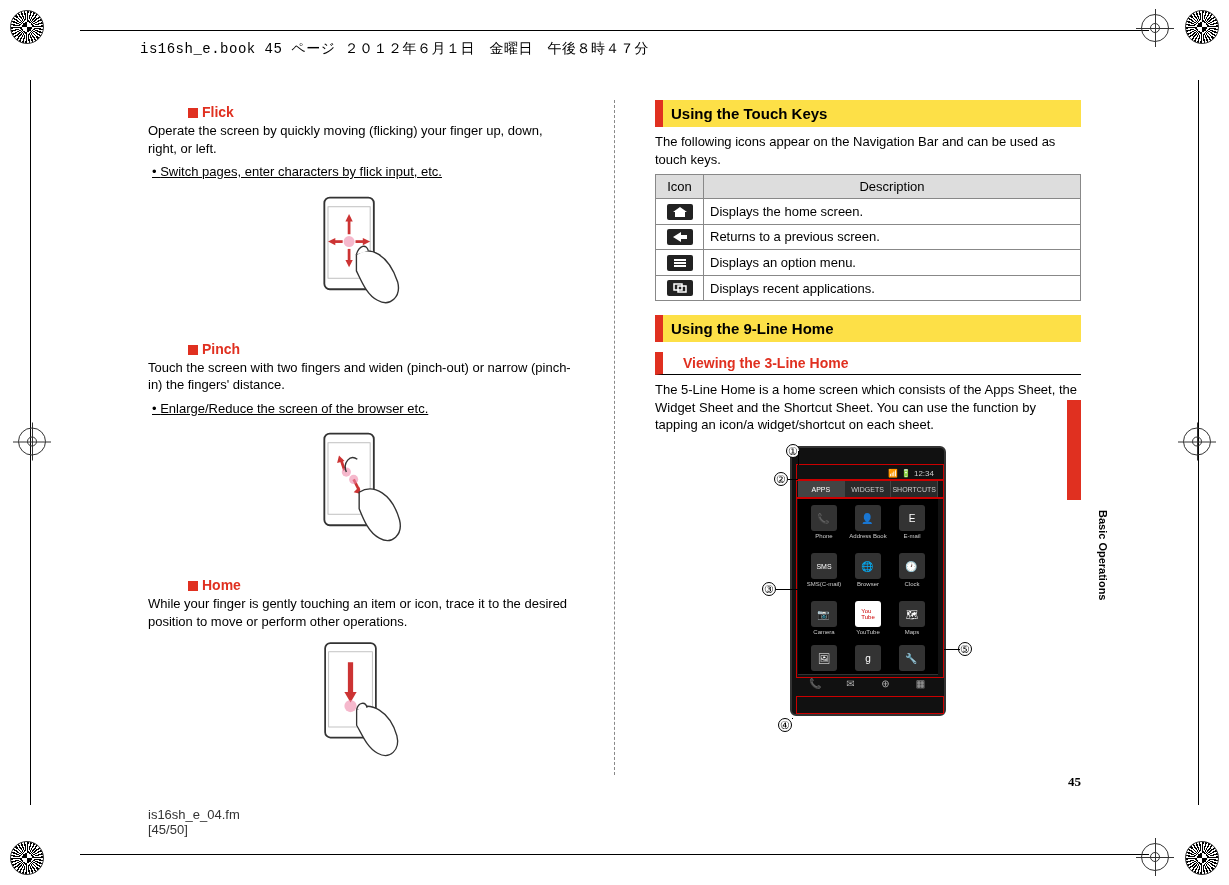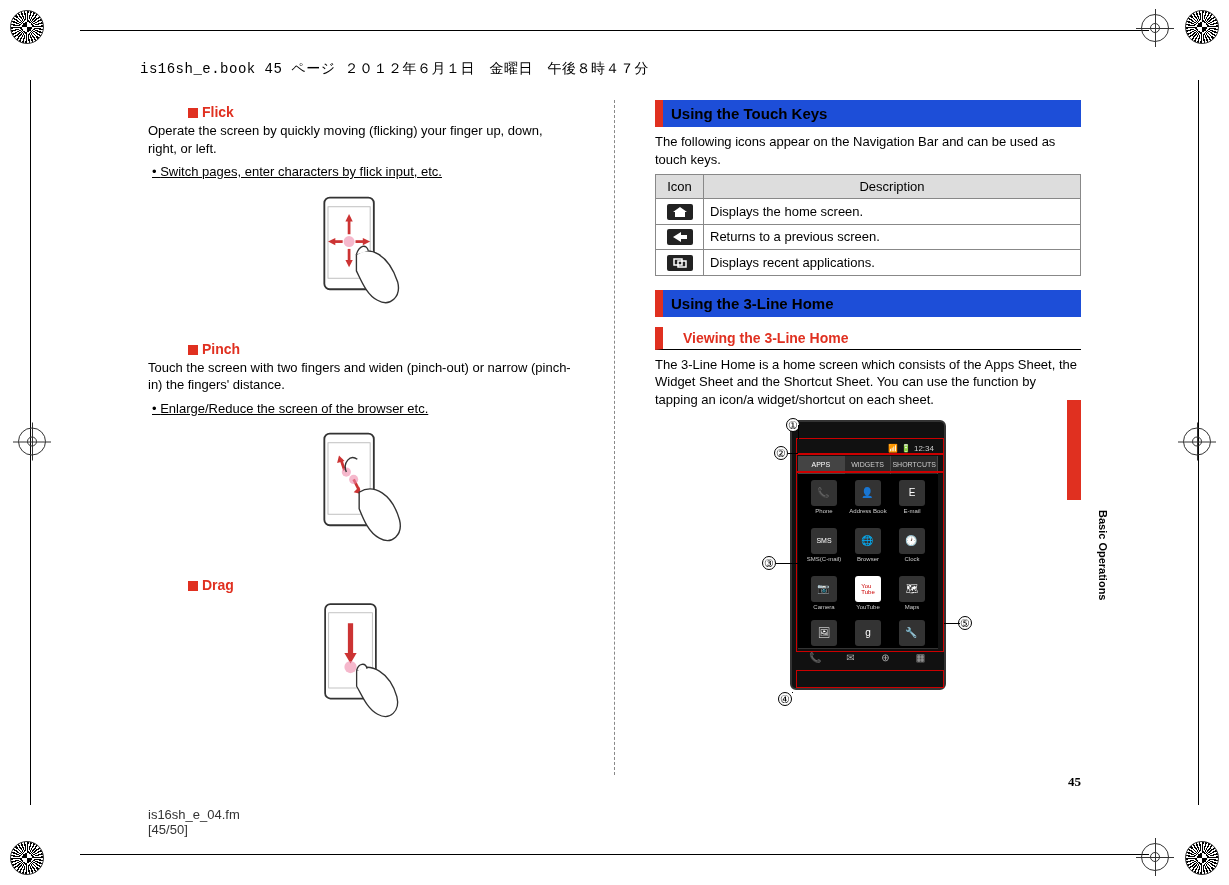--- a/index.html
+++ b/index.html
@@ -30,21 +30,21 @@
   .top-rule { position:absolute; left:80px; right:80px; top:30px; height:1px; background:#000; }
   .bot-rule { position:absolute; left:80px; right:80px; bottom:30px; height:1px; background:#000; }
   .left-rule { position:absolute; top:80px; bottom:80px; left:30px; width:1px; background:#000; }
   .right-rule { position:absolute; top:80px; bottom:80px; right:30px; width:1px; background:#000; }
 
   .reg-left { position:absolute; left:18px; top:50%; transform:translateY(-50%); }
   .reg-right { position:absolute; right:18px; top:50%; transform:translateY(-50%); }
 
   .book-header {
     position:absolute; left:140px; top:40px; font-family: "Courier New", monospace;
-    font-size:14px; letter-spacing:0.5px;margin-top:20px;
+    font-size:14px; letter-spacing:0.5px;
   }
 
   .page {
     position:absolute;
     left:148px; right:148px; top:100px; bottom:110px;
     display:flex;
     gap:40px;
   }
   .col { flex:1; }
   .col-sep {
@@ -56,21 +56,21 @@
   .h4 { color:#e03020; font-weight:bold; font-size:14px; margin-top:4px;padding-left:40px; }
   .para { margin: 2px 0 6px 0; line-height:1.35; }
   .bul-list { margin:0 0 8px 4px; padding:0; }
   .bul-list li { list-style:none; margin:0; padding:0; text-indent:-8px; padding-left:8px; line-height:1.35;text-decoration:underline; }
   .bul-list li::before { content:"• "; }
 
   .phone-illust { display:block; margin:4px auto 12px auto; }
 
   .section-bar {
     border-left: 8px solid #e03020;
-    background:#1d4ed8;
+    background:#fde047;
     font-weight:bold;
     padding:5px 8px;
     font-size:15px;
     margin: 0 0 6px 0;
   }
   .sub-bar {
     border-left: 8px solid #e03020;
     border-bottom: 1px solid #000;
     color:#e03020;
     font-weight:bold;
@@ -195,21 +195,22 @@
       <path d="M42 48 L38 36" stroke="#c33" stroke-width="3"></path>
         <polygon points="36,32 34,40 42,38" fill="#c33"></polygon>
       <path d="M52 58 L58 70" stroke="#c33" stroke-width="3"></path>
         <polygon points="60,74 52,72 58,66" fill="#c33"></polygon>
       <circle cx="44" cy="50" r="5" fill="#e8a" opacity="0.6"></circle>
       <circle cx="52" cy="58" r="5" fill="#e8a" opacity="0.6"></circle>
       <path d="M58 72 C74 62 94 74 102 102 C106 118 94 130 80 122 C68 116 62 100 58 90 Z" fill="#fff" stroke="#333" stroke-width="1.5"></path>
       <path d="M44 50 C40 40 48 30 56 36" fill="none" stroke="#333" stroke-width="1.5"></path>
     </svg>
 
-    <div class="h4"><span class="sqbullet"></span><span>Drag</span></div>
+    <div class="h4"><span class="sqbullet"></span><span>Home</span></div>
+    <div class="para">While your finger is gently touching an item or icon, trace it to the desired position to move or perform other operations.</div>
     <svg class="phone-illust phone-big" viewBox="0 0 130 160">
       <rect x="24" y="8" width="58" height="108" rx="6" fill="#fff" stroke="#333" stroke-width="2"></rect>
       <rect x="28" y="18" width="50" height="86" fill="#fff" stroke="#bbb"></rect>
       <rect x="50" y="30" width="6" height="40" fill="#c33"></rect>
       <polygon points="53,76 46,64 60,64" fill="#c33"></polygon>
       <circle cx="53" cy="80" r="7" fill="#e8a" opacity="0.6"></circle>
       <path d="M60 84 C76 74 98 86 106 114 C110 130 98 142 84 134 C72 128 66 112 60 102 Z" fill="#fff" stroke="#333" stroke-width="1.5"></path>
       <path d="M60 84 C62 76 70 74 72 82" fill="#fff" stroke="#333" stroke-width="1.5"></path>
     </svg>
   </div>
@@ -232,31 +233,39 @@
         <td>Displays the home screen.</td>
       </tr>
       <tr>
         <td class="icon-cell"><span class="key-icon"><svg viewBox="0 0 26 16">
                   <path d="M6 8 L14 3 L14 6 L20 6 L20 10 L14 10 L14 13 Z" fill="#fff"></path>
                 </svg></span></td>
         <td>Returns to a previous screen.</td>
       </tr>
       <tr>
         <td class="icon-cell"><span class="key-icon"><svg viewBox="0 0 26 16">
+                  <rect x="7" y="4" width="12" height="2" fill="#fff"></rect>
+                  <rect x="7" y="7" width="12" height="2" fill="#fff"></rect>
+                  <rect x="7" y="10" width="12" height="2" fill="#fff"></rect>
+                </svg></span></td>
+        <td>Displays an option menu.</td>
+      </tr>
+      <tr>
+        <td class="icon-cell"><span class="key-icon"><svg viewBox="0 0 26 16">
                   <rect x="7" y="4" width="8" height="6" fill="none" stroke="#fff" stroke-width="1.5"></rect>
                   <rect x="11" y="6" width="8" height="6" fill="none" stroke="#fff" stroke-width="1.5"></rect>
                 </svg></span></td>
         <td>Displays recent applications.</td>
       </tr>
     </tbody>
       </table>
 
-    <div class="section-bar">Using the 3-Line Home</div>
+    <div class="section-bar">Using the 9-Line Home</div>
     <div class="sub-bar">Viewing the 3-Line Home</div>
-    <div class="para">The 3-Line Home is a home screen which consists of the Apps Sheet, the Widget Sheet and the Shortcut Sheet. You can use the function by tapping an icon/a widget/shortcut on each sheet.</div>
+    <div class="para">The 5-Line Home is a home screen which consists of the Apps Sheet, the Widget Sheet and the Shortcut Sheet. You can use the function by tapping an icon/a widget/shortcut on each sheet.</div>
 
     <div class="home-figure">
       <div class="home-phone">
         <div class="home-screen">
           <div class="status">
             <span>📶</span>
             <span>🔋</span>
             <span>12:34</span>
           </div>
           <div class="tabs">

